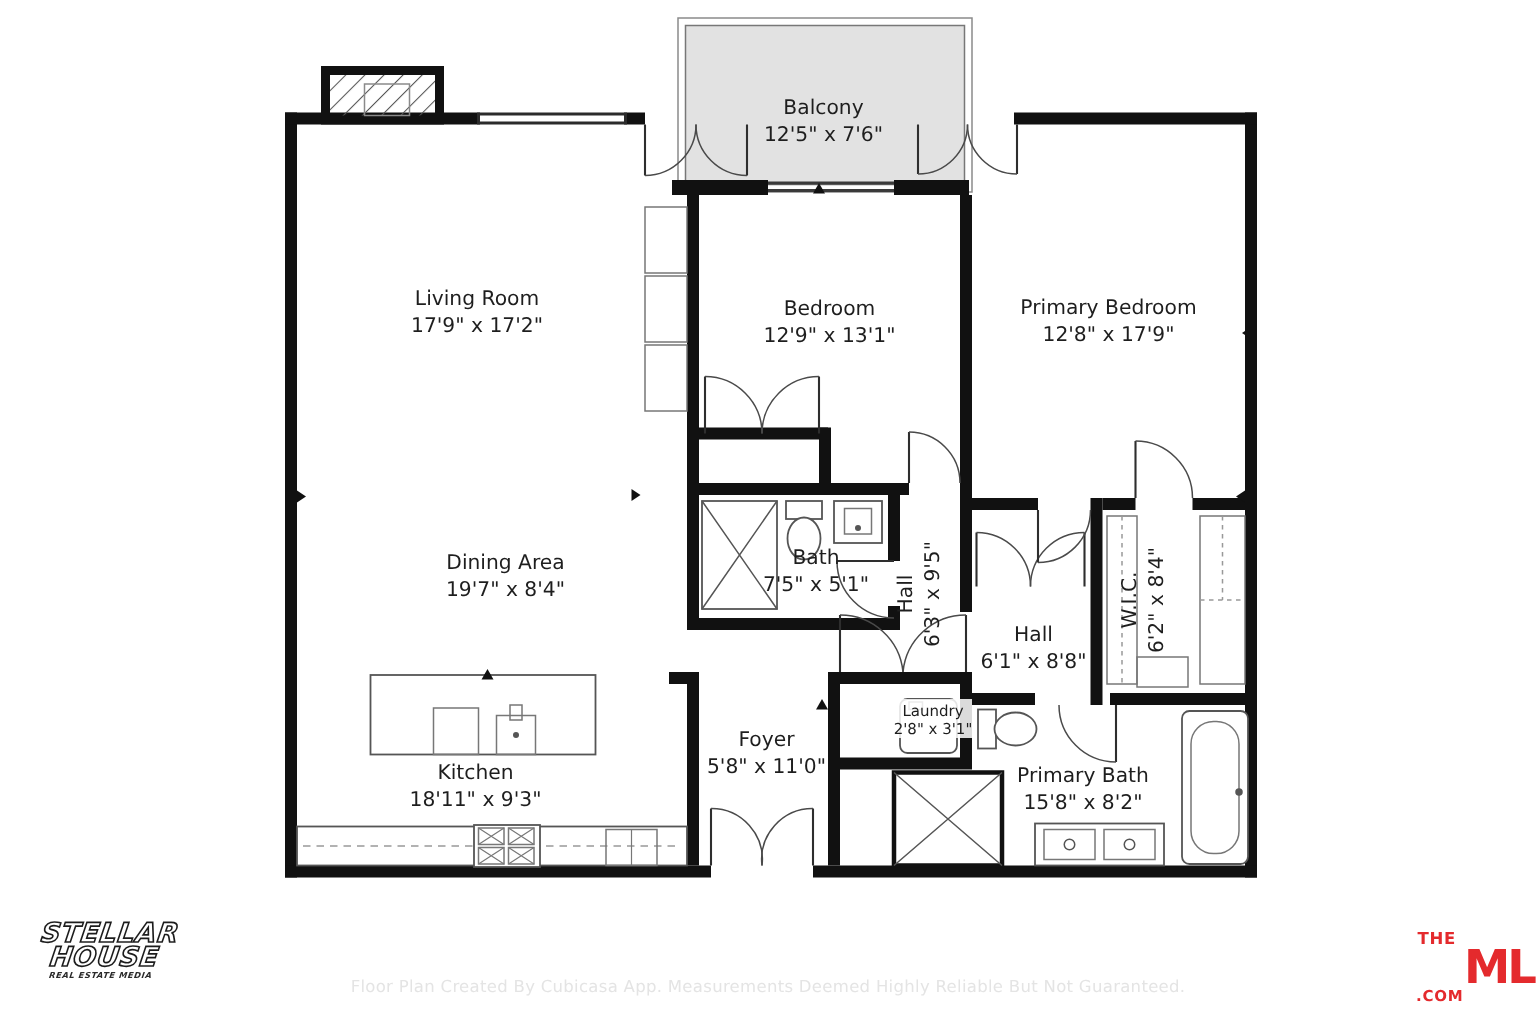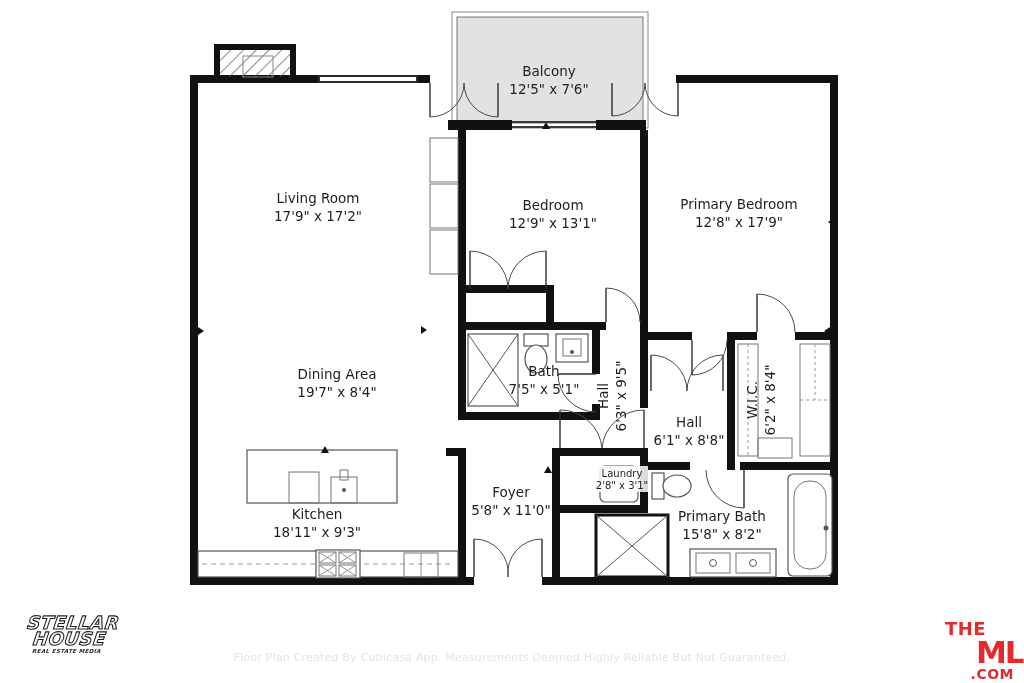--- a/index.html
+++ b/index.html
@@ -27,24 +27,24 @@
   .stellar-logo .l1{font-size:18px;}
   .stellar-logo .l2{font-size:18px;margin-left:8px;}
   .stellar-logo .l3{
     font-size:5.5px;-webkit-text-stroke:0;color:#2b2b2b;
     font-weight:600;margin-left:9px;margin-top:2px;letter-spacing:0.4px;
   }
   .mls-logo{
     position:absolute;left:944px;top:620px;width:70px;
     color:#e42a2d;font-weight:900;line-height:1;
   }
-  .mls-the{font-size:18px;letter-spacing:0.5px;margin-left:1px;}
+  .mls-the{font-size:11px;letter-spacing:0.5px;margin-left:1px;}
   .mls-main{font-size:31px;letter-spacing:-2px;margin-top:-1px;margin-left:32px;}
   .mls-tm{font-size:8px;vertical-align:top;letter-spacing:0;}
-  .mls-com{font-size:14px;text-align:right;margin-top:-1px;letter-spacing:0.5px;}
+  .mls-com{font-size:10px;margin-top:-1px;letter-spacing:0.5px;}
   .disclaimer{
     position:absolute;left:0;right:0;top:651px;text-align:center;
     font-size:11px;color:#e4e4e4;letter-spacing:0.2px;
   }
 </style>
 </head>
 <body>
 
 <svg class="plan-svg" width="1024" height="683" viewBox="0 0 1024 683" xmlns="http://www.w3.org/2000/svg">
   <defs>

